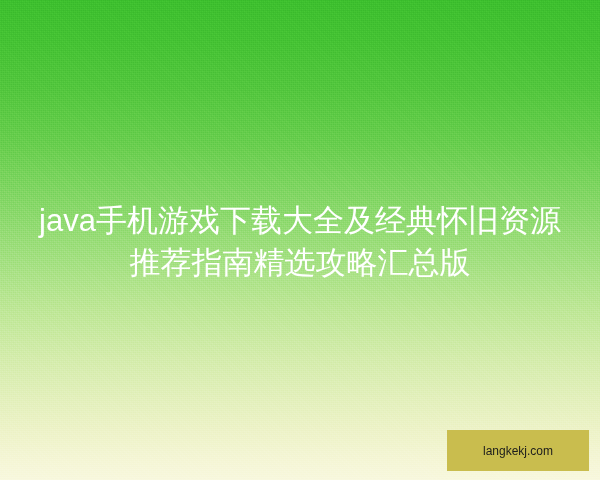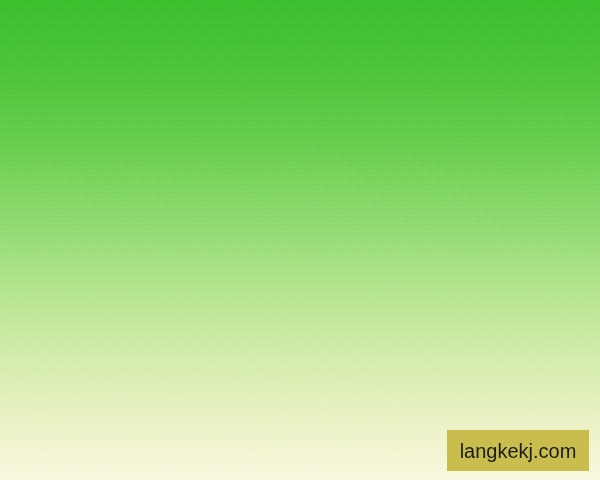--- a/index.html
+++ b/index.html
@@ -77,31 +77,32 @@
     top: 430px;
     width: 142px;
     height: 41px;
     background: #c9bd4e;
     display: flex;
     align-items: center;
     justify-content: center;
   }
   #watermark-label {
     color: #1c1c1c;
-    font-size: 20px;
+    font-size: 12px;
     line-height: 16px;
     font-weight: 400;
     letter-spacing: 0px;
   }
 </style>
 </head>
 <body>
 
 <div id="banner">
 
   <div id="noise"></div>
 
+  <div id="title">java手机游戏下载大全及经典怀旧资源推荐指南精选攻略汇总版</div>
 
   <div id="watermark">
     <span id="watermark-label">langkekj.com</span>
   </div>
 
 </div>
 
 </body></html>

